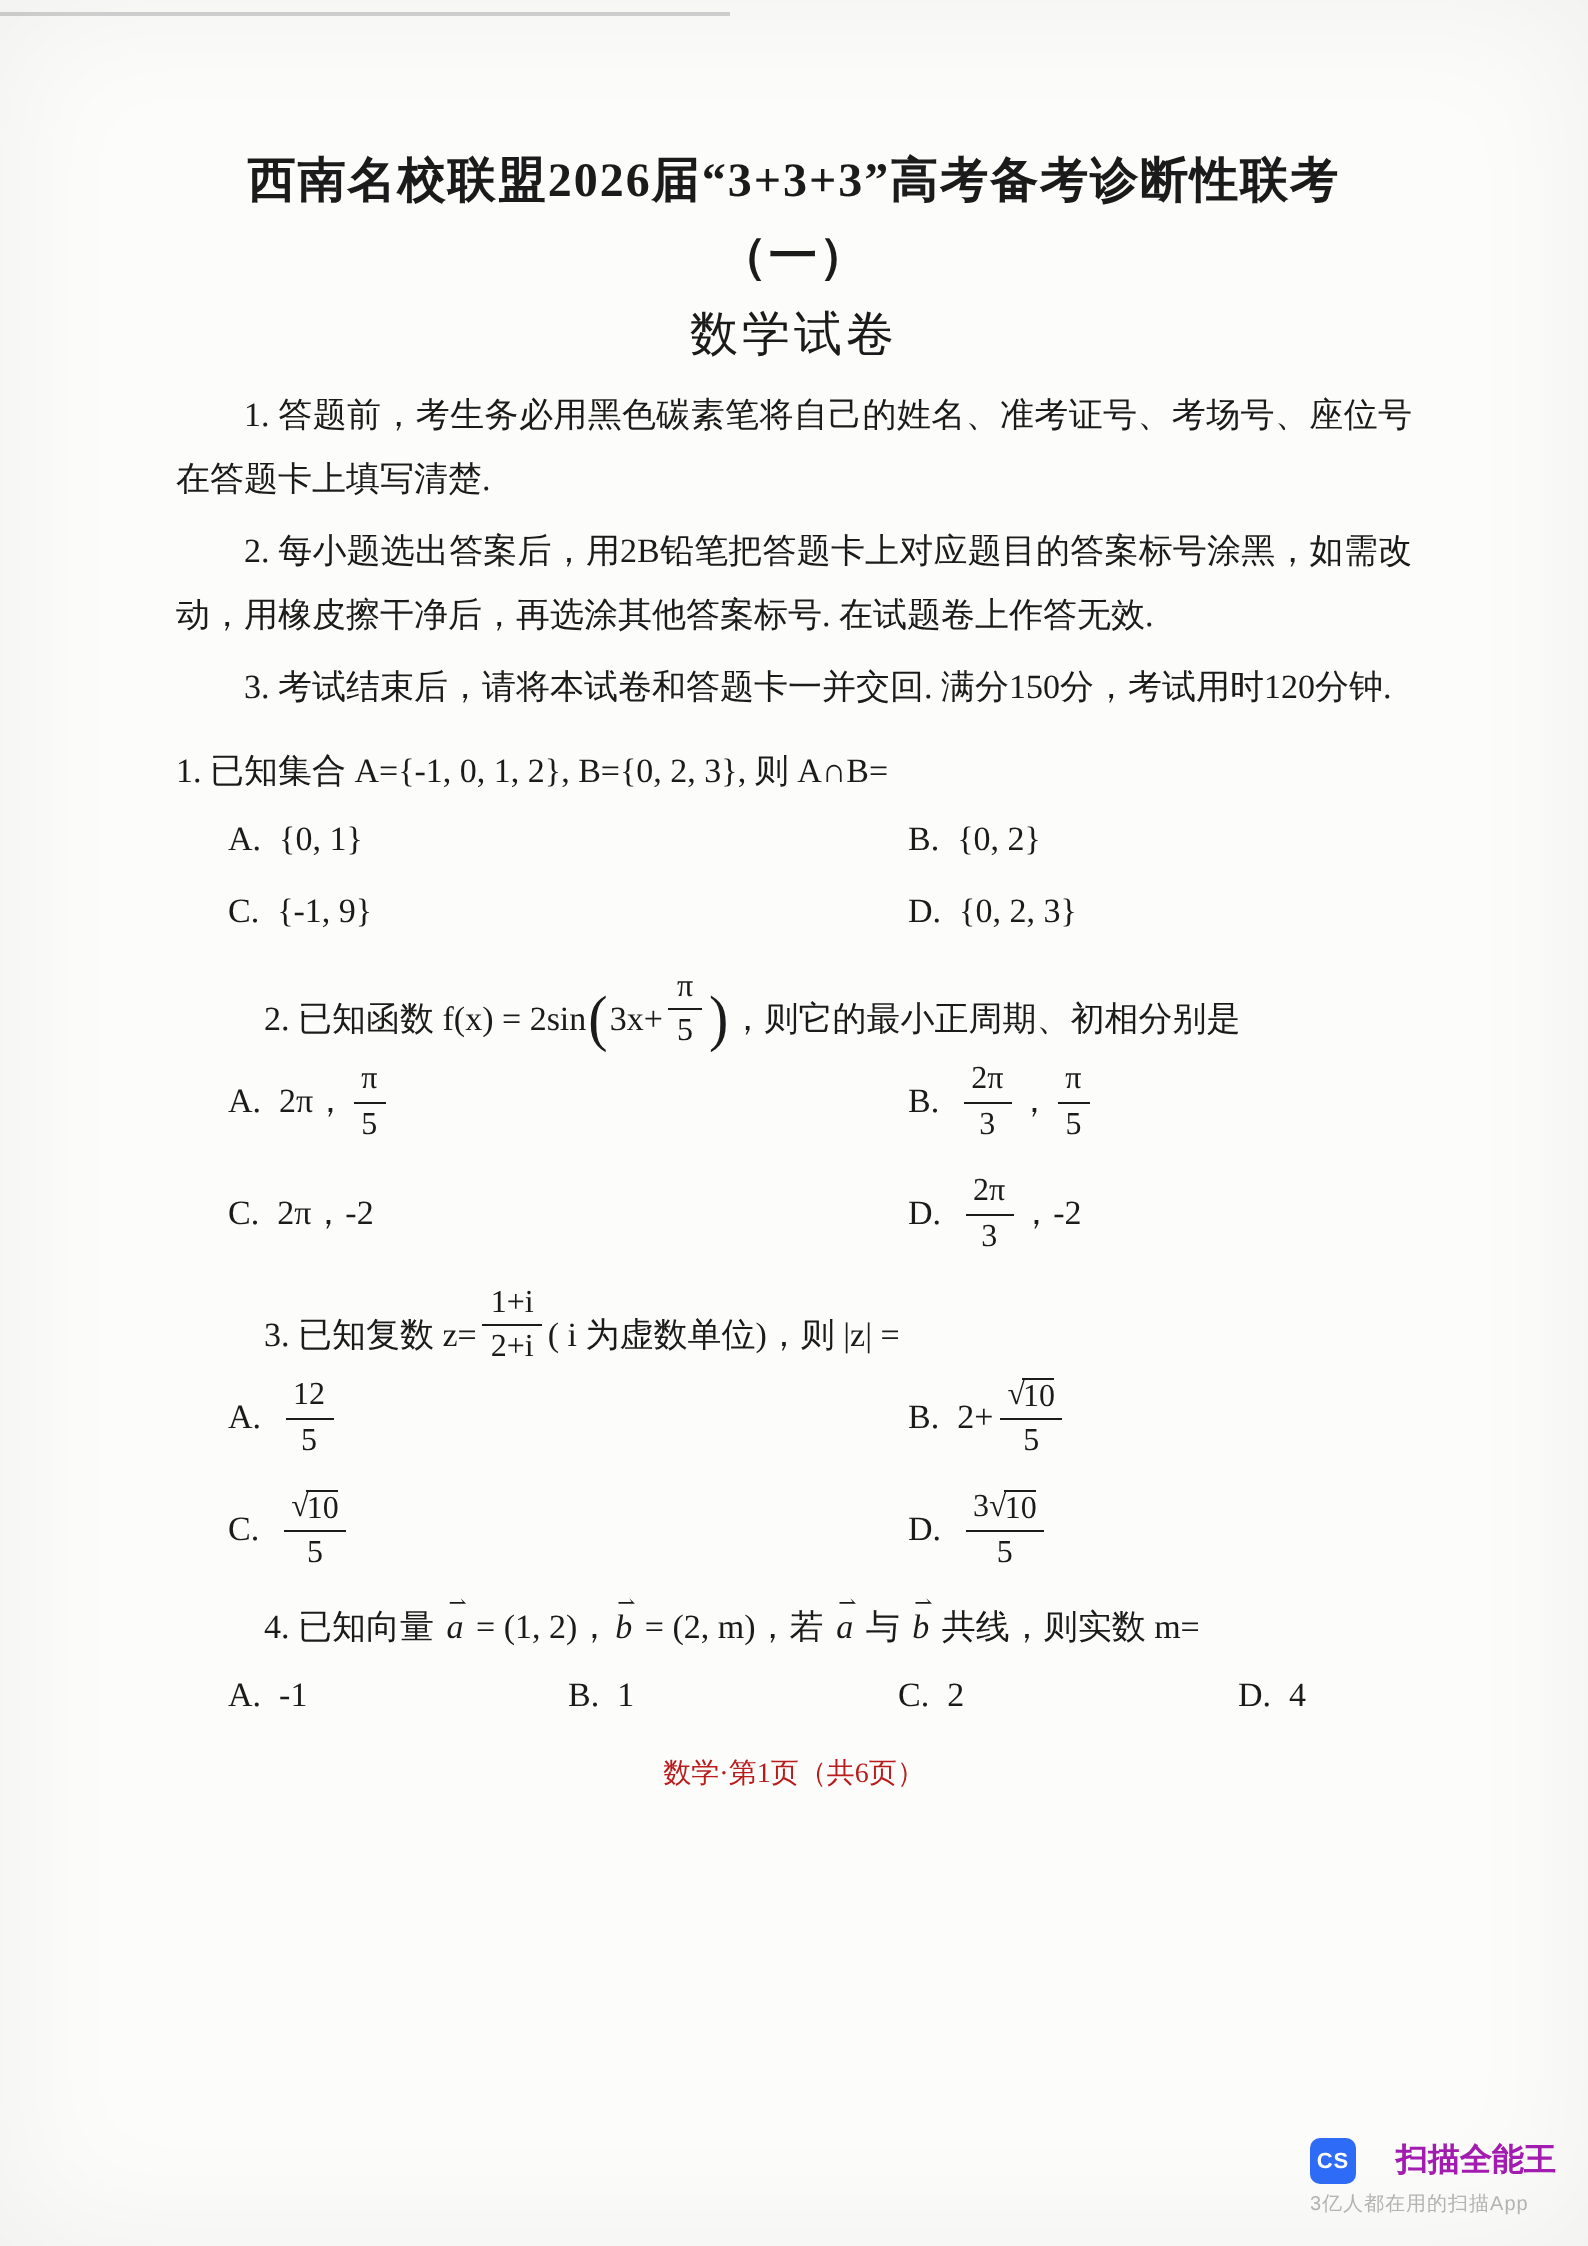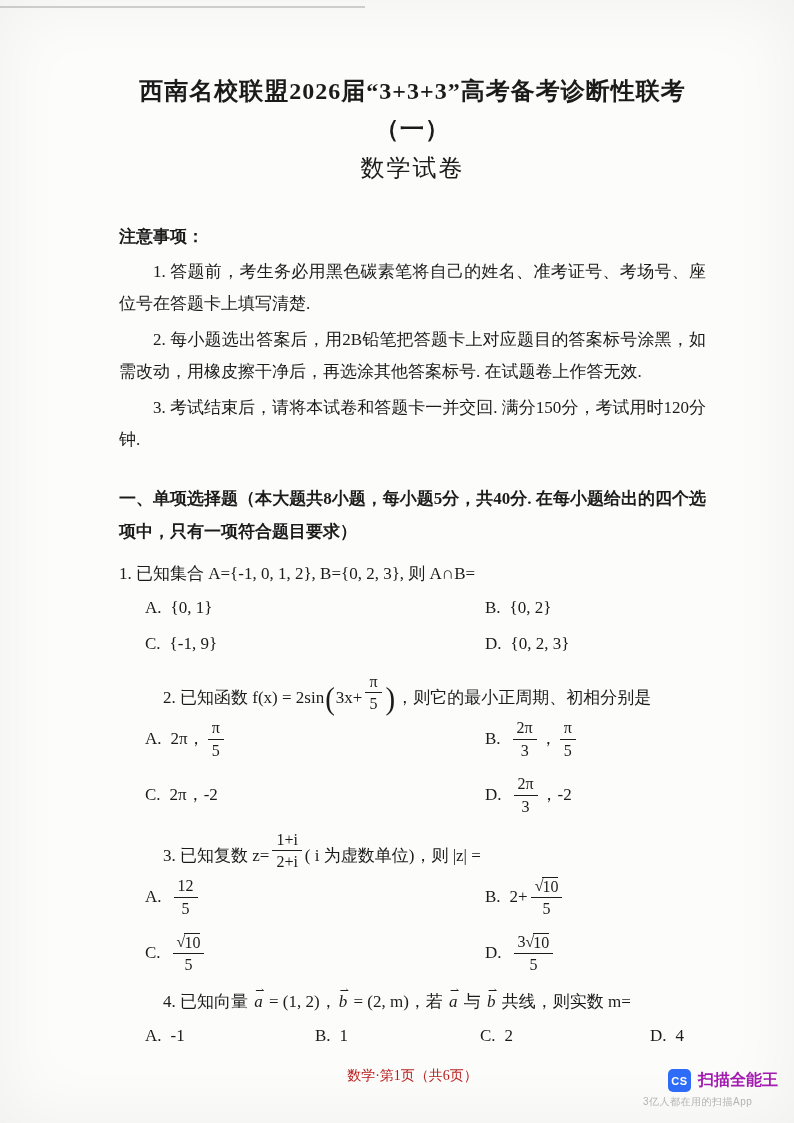--- a/index.html
+++ b/index.html
@@ -2,21 +2,20 @@
 <html><head>
 <meta charset="utf-8">
 <style>
   * { margin:0; padding:0; box-sizing:border-box; }
   html,body { background:#ffffff; }
   body { font-family:"Liberation Serif","DejaVu Serif",serif; color:#1b1b1b; }
   .page {
     position:relative; width:794px; height:1123px; margin:0 auto;
     background:#fcfcfb; overflow:hidden;
     box-shadow:inset 0 0 70px rgba(0,0,0,0.05);
-    padding-left:31px;
   }
   .page::before{
     content:""; position:absolute; top:6px; left:0; width:46%; height:2px;
     background:rgba(110,110,110,.30);
   }
   .content { padding:72px 88px 0 88px; }
 
   .title-line1 { text-align:center; font-weight:700; font-size:24px; line-height:38px; letter-spacing:1px; }
   .title-line2 { text-align:center; font-weight:400; font-size:24px; line-height:40px; letter-spacing:2px; }
 
@@ -48,42 +47,40 @@
   .radicand { border-top:1.4px solid #1c1c1c; display:inline-block; line-height:1.1; }
 
   .bigp { font-size:29px; font-weight:400; line-height:1; transform:scaleY(1.08); padding:0 1px; }
 
   .vec { position:relative; display:inline-block; font-style:italic; margin:0 2px; }
   .vec::before { content:"⇀"; position:absolute; top:-11px; left:1px; font-size:11px; font-style:normal; }
 
   .footer { margin-top:14px; text-align:center; font-size:14px; color:#b91c1c; line-height:22px; }
 
   .watermark { position:absolute; right:16px; bottom:14px; }
-  .wm-row { display:flex; align-items:center; gap:7px;margin-left:25px; }
+  .wm-row { display:flex; align-items:center; gap:20px; }
   .wm-logo { width:23px; height:23px; border-radius:5px; background:#2e6bf6; color:#ffffff;
              font-family:"Liberation Sans",sans-serif; font-weight:700; font-size:11px;
              display:flex; align-items:center; justify-content:center; letter-spacing:.5px; }
   .wm-brand { font-family:"Liberation Sans",sans-serif; font-weight:700; font-size:16px; color:#a21caf; }
   .wm-tagline { margin-top:3px; font-family:"Liberation Sans",sans-serif; font-size:10px; color:#b3b3b3; letter-spacing:.5px; text-align:left; }
 </style>
 </head>
 <body>
 
 <div class="page">
   <div class="content">
 
     <div class="title-line1">西南名校联盟2026届“3+3+3”高考备考诊断性联考（一）</div>
     <div class="title-line2">数学试卷</div>
 
-    <div class="notice-heading">注意事项：</div>
     <p class="para">1. 答题前，考生务必用黑色碳素笔将自己的姓名、准考证号、考场号、座位号在答题卡上填写清楚.</p>
     <p class="para">2. 每小题选出答案后，用2B铅笔把答题卡上对应题目的答案标号涂黑，如需改动，用橡皮擦干净后，再选涂其他答案标号. 在试题卷上作答无效.</p>
     <p class="para">3. 考试结束后，请将本试卷和答题卡一并交回. 满分150分，考试用时120分钟.</p>
 
-    <div class="section-heading">一、单项选择题（本大题共8小题，每小题5分，共40分. 在每小题给出的四个选项中，只有一项符合题目要求）</div>
 
     <div class="question">
       <div class="stem">1. 已知集合 A={-1, 0, 1, 2}, B={0, 2, 3}, 则 A∩B=</div>
       <div class="opts cols2">
         <div class="opt">
           <span class="olabel">A.</span>
             <span>{0, 1}</span>
         </div>
         <div class="opt">
           <span class="olabel">B.</span>

